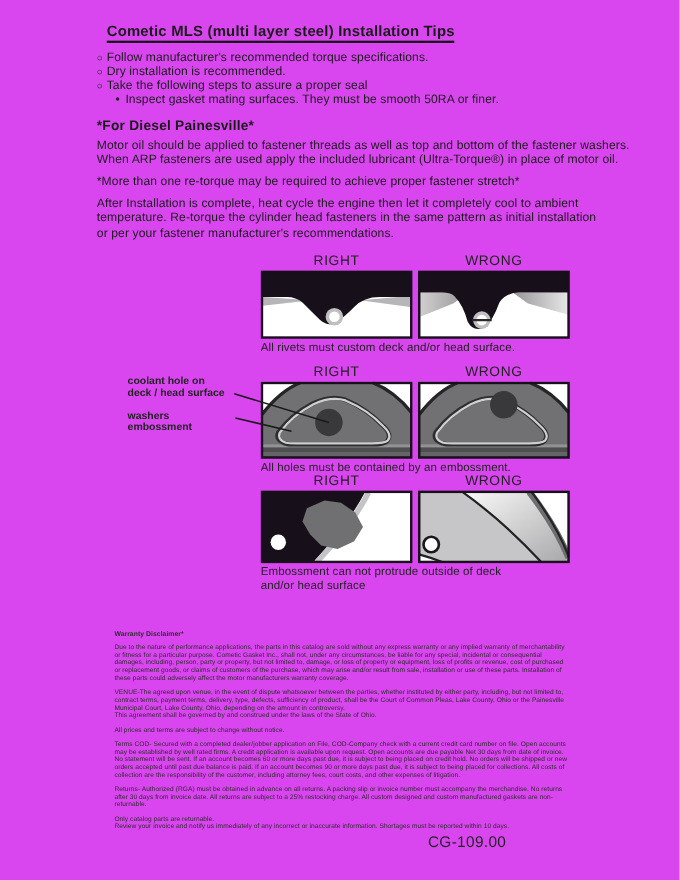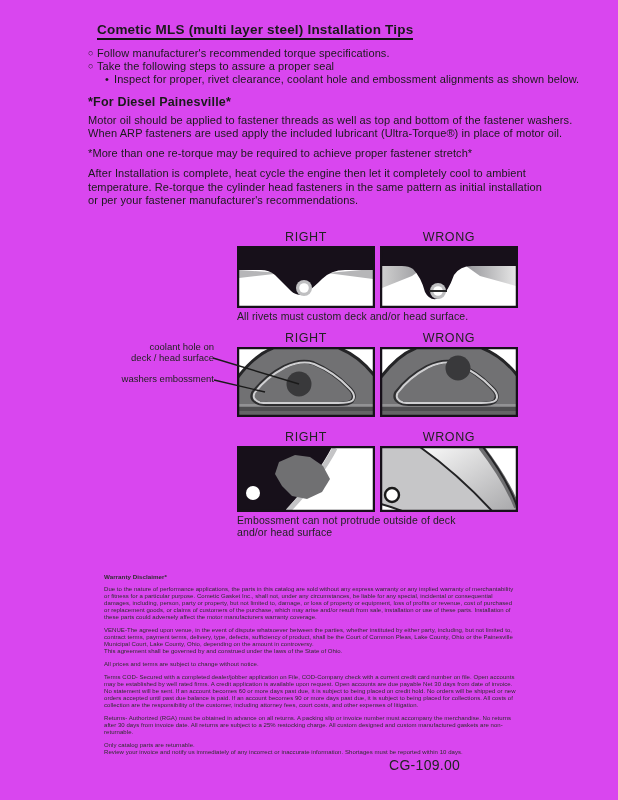--- a/index.html
+++ b/index.html
@@ -20,22 +20,22 @@
   .preline{white-space:pre-line;}
 
   
   .figrow{position:absolute;left:237px;width:282px;display:flex;flex-wrap:wrap;column-gap:5px;}
   .figcol{width:138px;}
   .figlabel{text-align:center;font-size:12.5px;letter-spacing:.6px;color:#222;
             margin-bottom:2px;line-height:14px;}
   .figcol svg{display:block;}
   .figcaption{width:100%;margin-top:3px;font-size:10.5px;line-height:11.5px;letter-spacing:.1px;color:#222;}
 
-  .fig2-labels{position:absolute;left:116px;top:342px;width:98px;text-align:right;
-               font-size:9.5px;line-height:10.8px;color:#222;}
+  .fig2-labels{position:absolute;left:116px;top:342px;width:98px;text-align:left;
+               font-size:9.5px;line-height:10.8px;color:#222;font-weight:bold;}
   .fig2-labels .lbl2{margin-top:10px;}
   .pointer-overlay{position:absolute;left:110px;top:338px;z-index:3;pointer-events:none;}
 
   
   .legal{position:absolute;left:104px;top:573px;width:414px;color:#2d2d2d;
          font-size:6px;line-height:7px;letter-spacing:.05px;}
   .legal h3{margin:0 0 6px 0;font-size:6.2px;font-weight:bold;}
   .legal p{margin:0 0 6px 0;}
 
   .footer-code{position:absolute;left:389px;top:757px;font-size:14px;letter-spacing:.3px;color:#222;}
@@ -45,24 +45,27 @@
 
 <div class="page">
 
   <div class="top">
     <h1 class="title">Cometic MLS (multi layer steel) Installation Tips</h1>
 
     <div class="bullet l1">
       <span class="glyph">○</span><span>Follow manufacturer's recommended torque specifications.</span>
     </div>
     <div class="bullet l1">
+      <span class="glyph">○</span><span>Dry installation is recommended.</span>
+    </div>
+    <div class="bullet l1">
       <span class="glyph">○</span><span>Take the following steps to assure a proper seal</span>
     </div>
     <div class="bullet l2">
-      <span class="glyph">•</span><span>Inspect for proper, rivet clearance, coolant hole and embossment alignments as shown below.</span>
+      <span class="glyph">•</span><span>Inspect gasket mating surfaces.  They must be smooth 50RA or finer.</span>
     </div>
 
     <h2 class="dheading">*For Diesel Painesville*</h2>
     <p class="para preline">Motor oil should be applied to fastener threads as well as top and bottom of the fastener washers.
 When ARP fasteners are used apply the included lubricant (Ultra-Torque®) in place of motor oil.</p>
     <p class="para">*More than one re-torque may be required to achieve proper fastener stretch*</p>
     <p class="para preline">After Installation is complete, heat cycle the engine then let it completely cool to ambient
 temperature. Re-torque the cylinder head fasteners in the same pattern as initial installation
 or per your fastener manufacturer's recommendations.</p>
   </div>
@@ -144,20 +147,21 @@
         <path d="M1,1 L36,1 Q18,8 1,30 Z" fill="#ffffff"></path>
         <path d="M36,1 Q18,8 1,30" fill="none" stroke="#252527" stroke-width="3"></path>
         <path d="M137,1 L102,1 Q122,9 137,28 Z" fill="#ffffff"></path>
         <path d="M102,1 Q122,9 137,28" fill="none" stroke="#252527" stroke-width="3"></path>
         <path d="M22,56 Q13,53 16,46 Q28,30 47,20 Q63,12 76,16 Q97,25 111,40 Q120,48 115,54 Q112,57 101,57 L32,57 Q25,57 22,56 Z" fill="none" stroke="#2e2e30" stroke-width="4"></path>
         <path d="M23,55.5 Q14.5,52.5 17.5,46 Q29,30.5 48,20.5 Q64,13 77,17 Q97.5,25.5 111.5,40.5 Q120,48.5 115.5,53.5 Q112.5,56 101,56 L32,56 Q25.5,56 23,55.5 Z" fill="none" stroke="#cfcfd1" stroke-width="2"></path>
         <circle cx="78" cy="21" r="12.5" fill="#39393b"></circle>
         <rect x="1" y="1" width="136" height="68" fill="none" stroke="#17101a" stroke-width="2.5"></rect>
       </svg>
     </div>
+    <div class="figcaption">All holes must be contained by an embossment.</div>
   </div>
 
   <div class="figrow" style="top:430px">
     <div class="figcol">
       <div class="figlabel">RIGHT</div>
       <svg width="138" height="66" viewBox="0 0 138 66">
         <rect x="1" y="1" width="136" height="64" fill="#ffffff"></rect>
         <path d="M1,1 H95 Q80,30 48,65 L1,65 Z" fill="#17101a"></path>
         <path d="M98,2 Q83,31 51,65" fill="none" stroke="#c4c4c6" stroke-width="5"></path>
         <polygon points="42,16 58,9 73,11 86,20 93,33 85,46 70,53 55,50 45,40 38,28" fill="#707072"></polygon>

